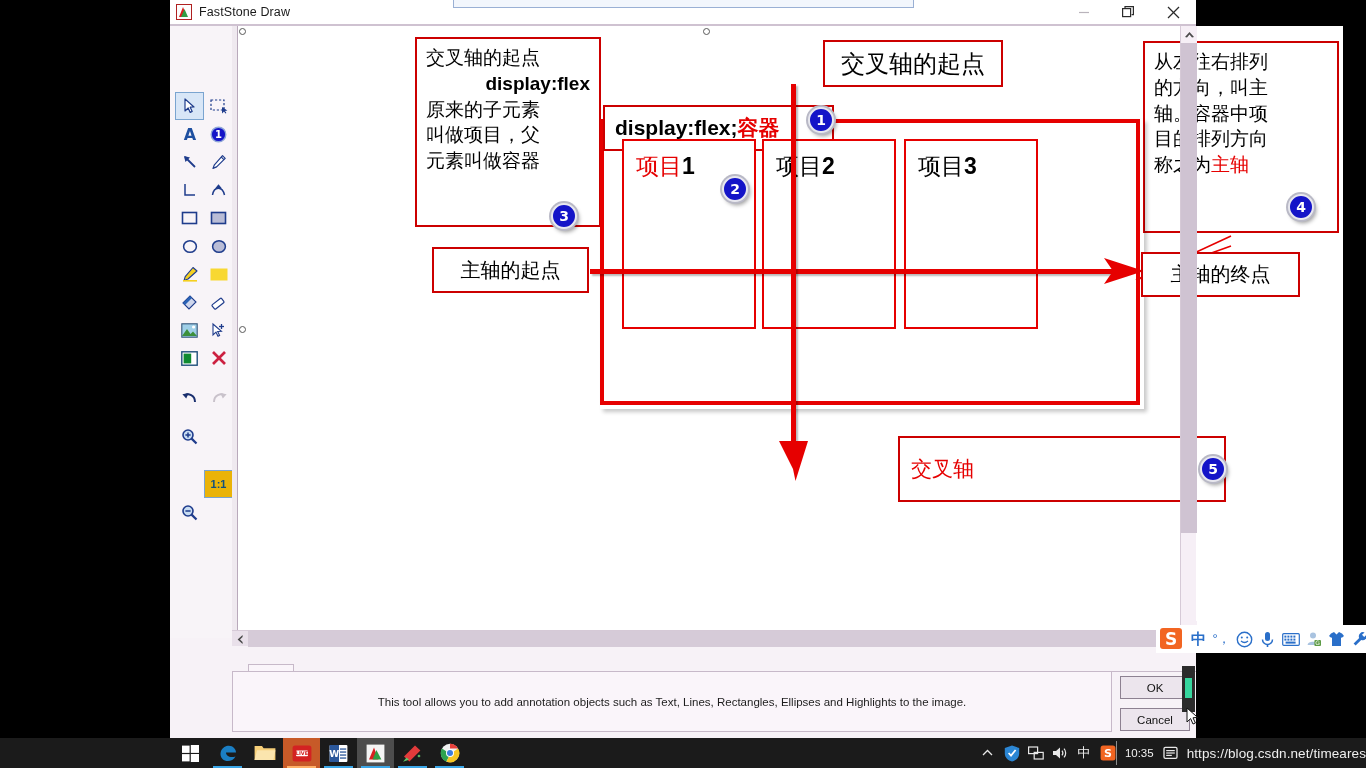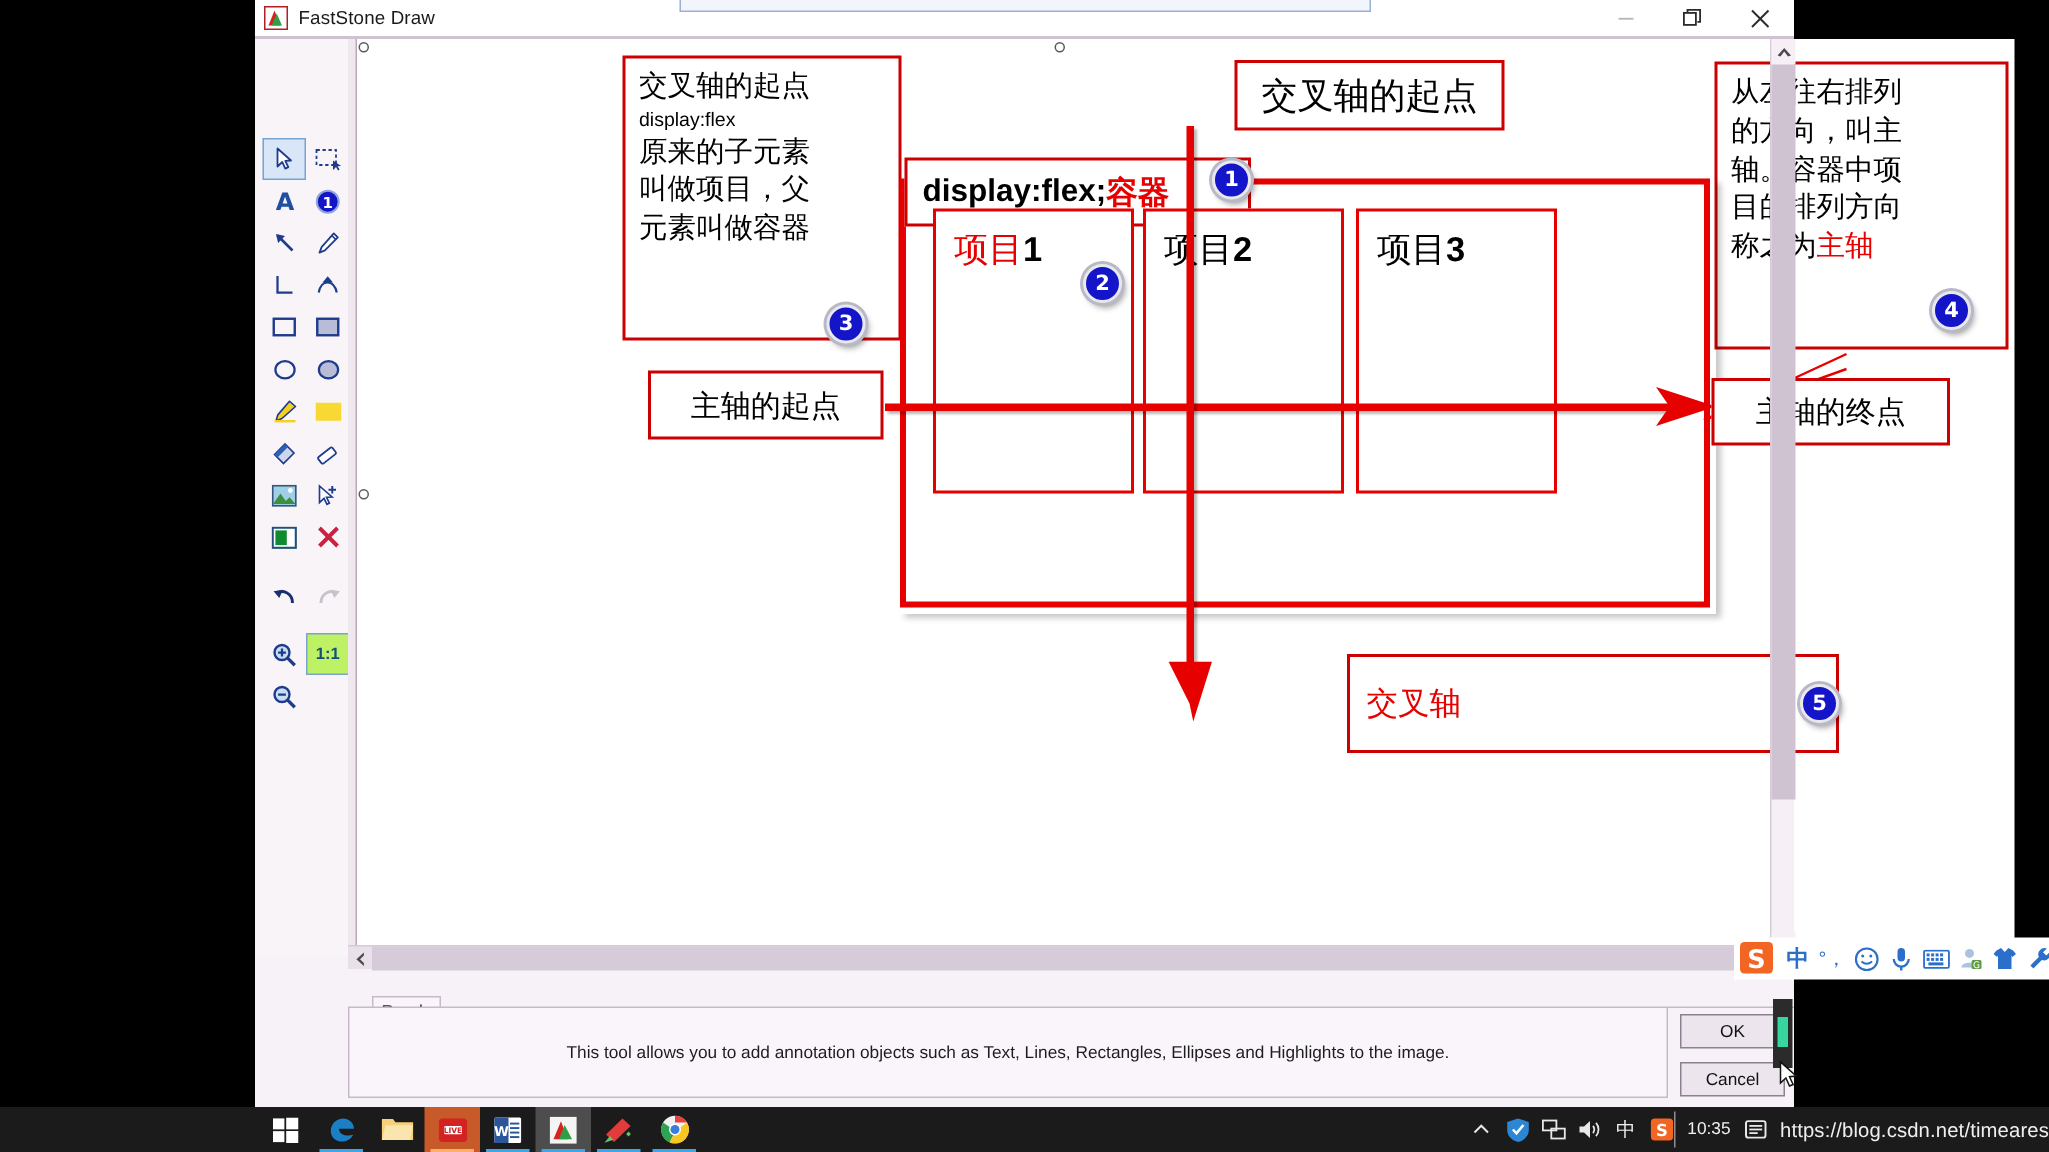--- a/index.html
+++ b/index.html
@@ -64,22 +64,22 @@
     background: #f8f4f8;
   }
   .toolbtn.sel {
     background: #d8e6f7; border: 1px solid #7aa4d0;
   }
   .toolbtn.blank { background: transparent; }
   .toolbtn svg { display: block; }
   .toolgap { grid-column: span 2; height: 11px; }
   .ratio-btn {
     width:29px;height:28px;display:flex;align-items:center;justify-content:center;
-    background:#bef264;border:1px solid #7aa4d0;
-    font-size:11px;font-weight:bold;color:#11507e;
+    background:#eab308;border:1px solid #7aa4d0;
+    font-size:11px;font-weight:bold;color:#11507e;margin-top:48px;
   }
   #canvas-border-l { position:absolute; left:62px; top:26px; width:6px; height:612px; background:#efe9ef; border-right:1px solid #b9a9bb;}
   #canvas {
     position: absolute; left: 68px; top: 26px; width: 1105px; height: 604px;
     background: #ffffff; overflow: hidden;
   }
 
   
   .handle {
     position: absolute; width: 7px; height: 7px; border-radius: 50%;
@@ -402,21 +402,21 @@
 
     <div id="canvas-border-l"></div>
     <div id="canvas">
 
       <div class="handle" style="left:1px;  top:2px;"></div>
       <div class="handle" style="left:465px; top:2px;"></div>
       <div class="handle" style="left:1px;  top:300px;"></div>
 
       <div class="note" style="left:177px; top:11px; width:186px; height:190px; font-size:19px;">
         <div>交叉轴的起点</div>
-        <div style="font-weight:normal;font-family:'Liberation Sans',sans-serif;font-size:13px;">display:flex</div>
+        <div style="font-weight:bold;font-family:'Liberation Sans',sans-serif;font-size:19px;text-align:right;">display:flex</div>
         <div>原来的子元素</div>
         <div>叫做项目，父</div>
         <div>元素叫做容器</div>
       </div>
       <div class="badge" style="left:313px; top:177px;">3</div>
 
       <div class="note" style="left:905px; top:15px; width:196px; height:192px; font-size:19px;">
         <div>从左往右排列</div>
         <div>的方向，叫主</div>
         <div>轴。容器中项</div>

